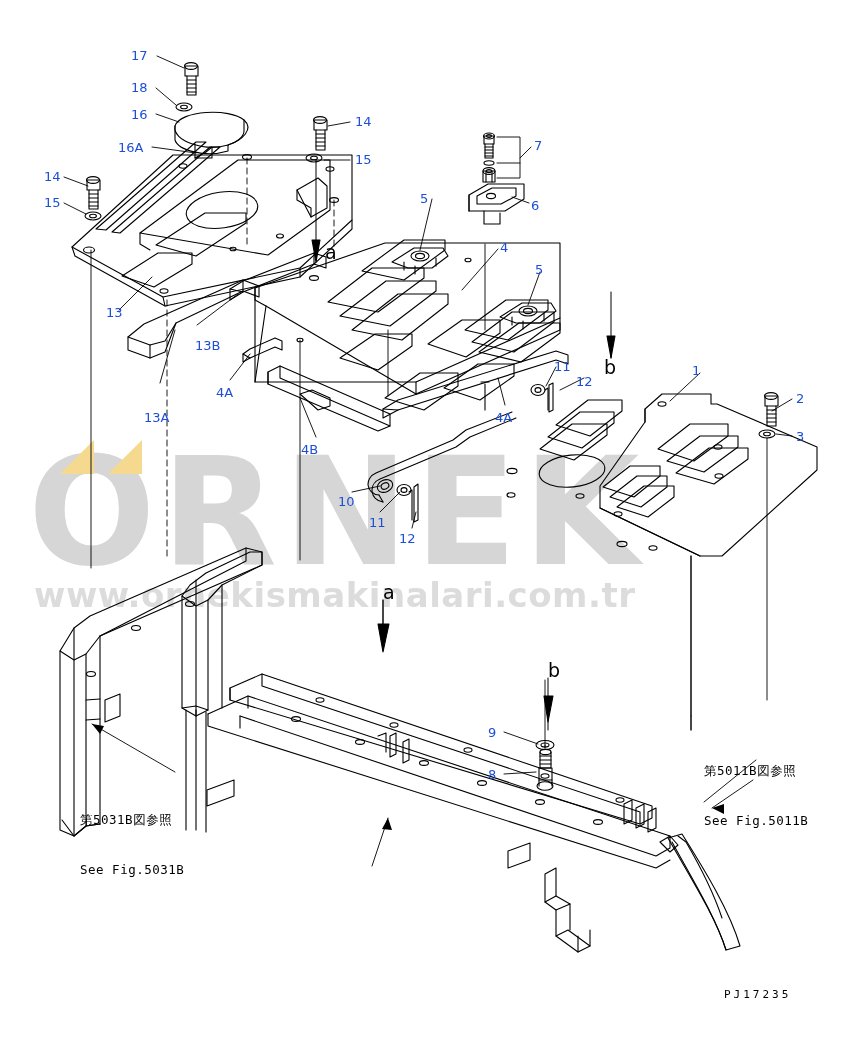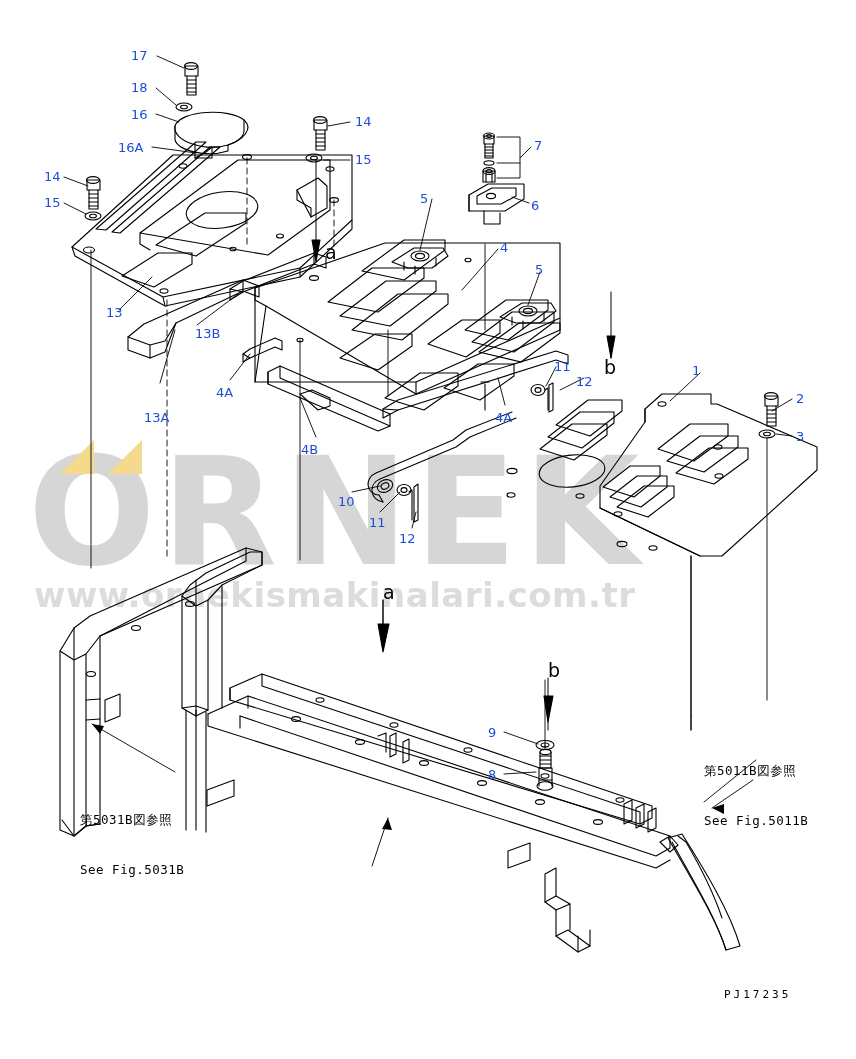--- a/index.html
+++ b/index.html
@@ -432,21 +432,21 @@
   <div class="cal" style="left:44px;top:170px;">14</div>
   <div class="cal" style="left:44px;top:196px;">15</div>
   <div class="cal" style="left:355px;top:115px;">14</div>
   <div class="cal" style="left:355px;top:153px;">15</div>
   <div class="cal" style="left:534px;top:139px;">7</div>
   <div class="cal" style="left:531px;top:199px;">6</div>
   <div class="cal" style="left:420px;top:192px;">5</div>
   <div class="cal" style="left:500px;top:241px;">4</div>
   <div class="cal" style="left:535px;top:263px;">5</div>
   <div class="cal" style="left:106px;top:306px;">13</div>
-  <div class="cal" style="left:195px;top:327px;text-align:right;">13B</div>
+  <div class="cal" style="left:195px;top:339px;text-align:right;">13B</div>
   <div class="cal" style="left:144px;top:411px;">13A</div>
   <div class="cal" style="left:216px;top:386px;">4A</div>
   <div class="cal" style="left:301px;top:443px;">4B</div>
   <div class="cal" style="left:495px;top:411px;">4A</div>
   <div class="cal" style="left:554px;top:360px;">11</div>
   <div class="cal" style="left:576px;top:375px;">12</div>
   <div class="cal" style="left:338px;top:495px;">10</div>
   <div class="cal" style="left:369px;top:516px;">11</div>
   <div class="cal" style="left:399px;top:532px;">12</div>
   <div class="cal" style="left:692px;top:364px;">1</div>

